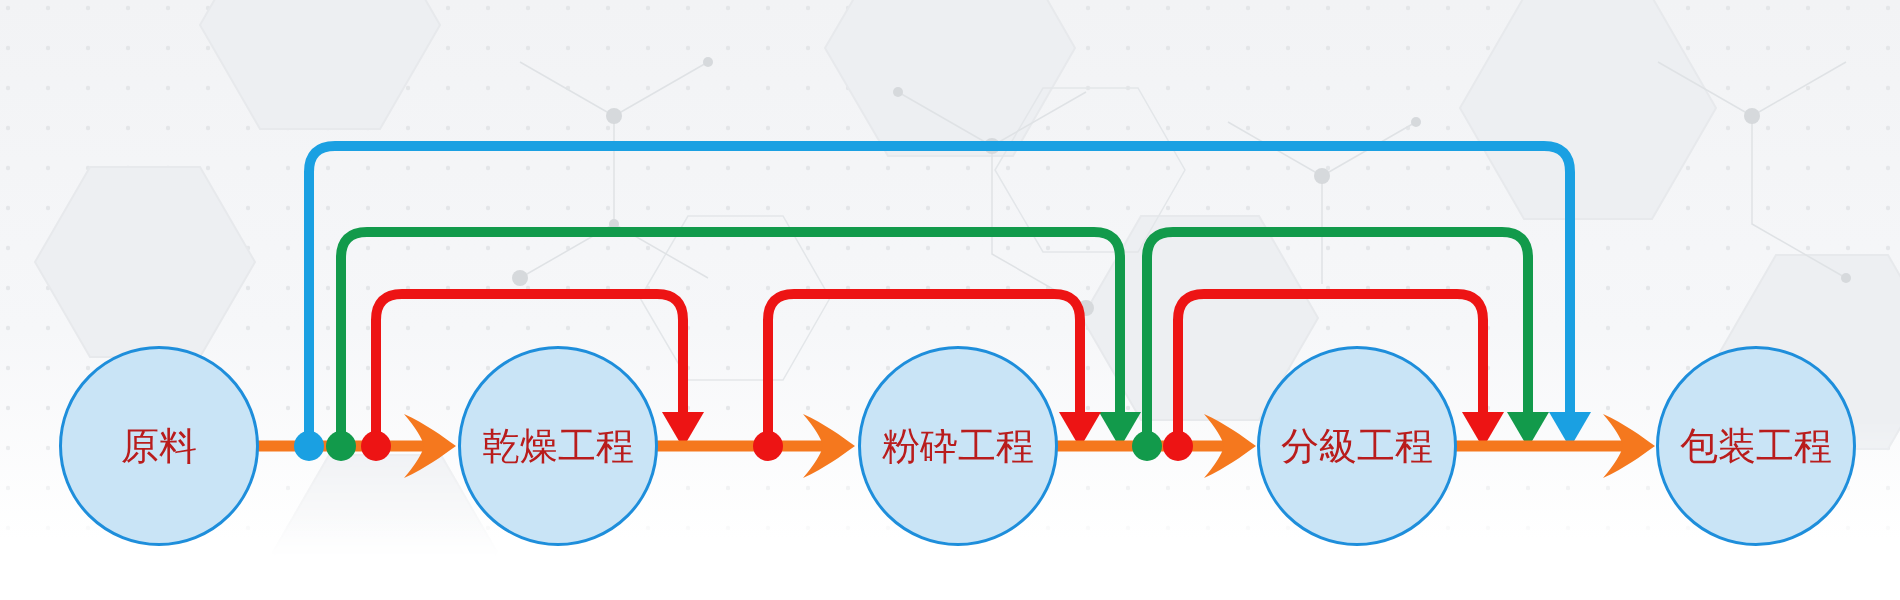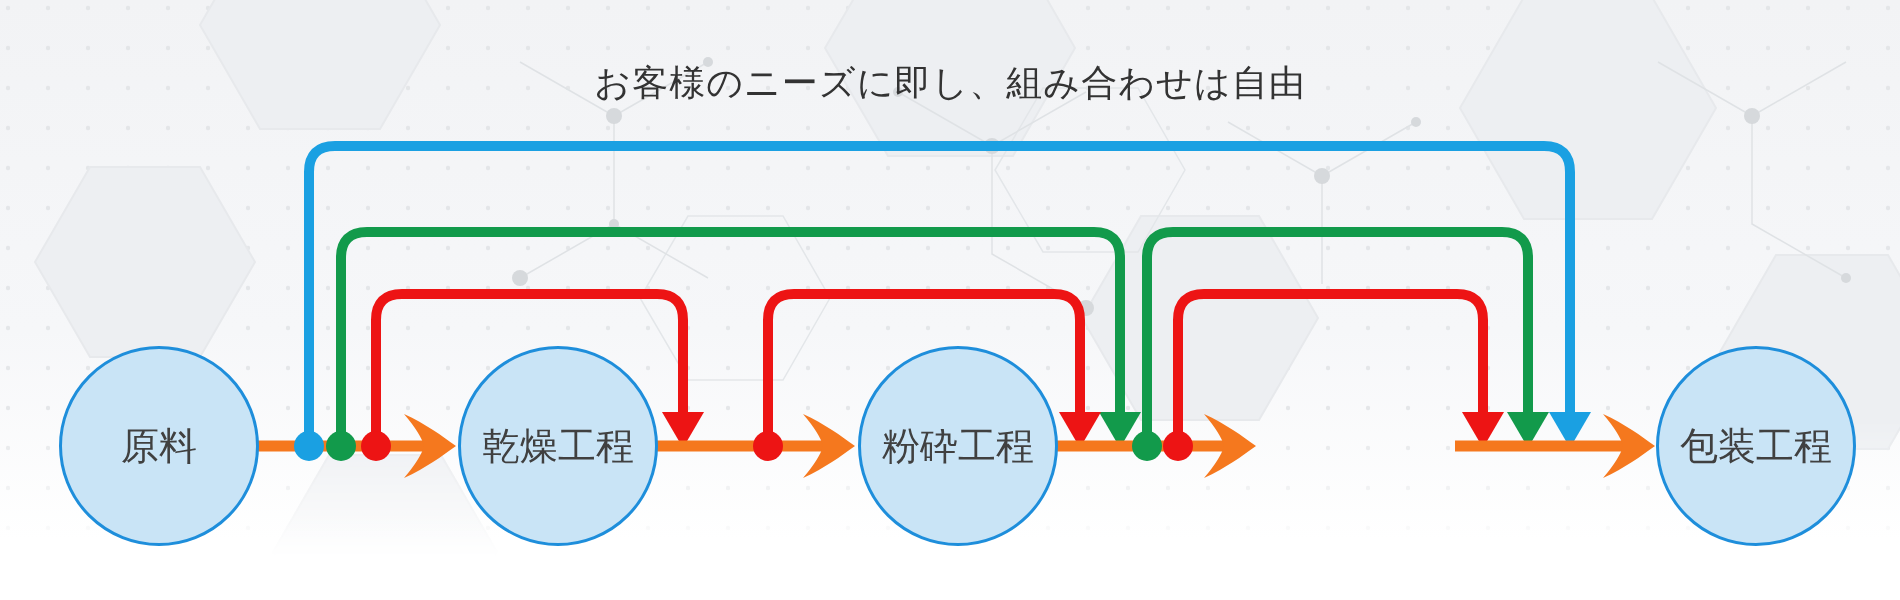--- a/index.html
+++ b/index.html
@@ -11,21 +11,21 @@
   .bg-svg,.flow-svg{position:absolute;left:0;top:0;width:1900px;height:600px;}
   .diagram-title{
     position:absolute;left:0;right:0;top:63px;text-align:center;
     font-size:36px;line-height:1.1;color:var(--text,#333);letter-spacing:1px;
   }
   .node{
     position:absolute;top:346px;width:200px;height:200px;box-sizing:border-box;
     border-radius:50%;border:3px solid var(--circle-border,#1e8edb);
     background:var(--circle-fill,#c9e4f6);
     display:flex;align-items:center;justify-content:center;
-    font-size:38px;color:#404040;white-space:nowrap;
+    font-size:38px;color:#b91c1c;white-space:nowrap;
   }
   .n1{left:59px}.n2{left:458px}.n3{left:858px}.n4{left:1257px}.n5{left:1656px}
   .bypass{fill:none;stroke-width:10;}
   .s-red{stroke:var(--red,#ed1414)}   .f-red{fill:var(--red,#ed1414)}
   .s-green{stroke:var(--green,#129a4b)} .f-green{fill:var(--green,#129a4b)}
   .s-blue{stroke:var(--blue,#1aa0e2)}  .f-blue{fill:var(--blue,#1aa0e2)}
   .trunk{stroke:var(--orange,#f5781e);stroke-width:11;fill:none}
   .f-orange{fill:var(--orange,#f5781e)}
   .hex-soft{fill:#edeff2;stroke:#e7e9ec;stroke-width:2}
   .hex-line{fill:none;stroke:#e3e6e9;stroke-width:1.5}
@@ -73,21 +73,20 @@
       <circle class="mesh-node" cx="520" cy="278" r="8"></circle>
       <circle class="mesh-node" cx="1086" cy="308" r="8"></circle>
       <circle class="mesh-node" cx="708" cy="62" r="5"></circle>
       <circle class="mesh-node" cx="898" cy="92" r="5"></circle>
       <circle class="mesh-node" cx="1416" cy="122" r="5"></circle>
       <circle class="mesh-node" cx="1846" cy="278" r="5"></circle>
       <circle class="mesh-node" cx="614" cy="224" r="5"></circle>
     </g>
   </svg>
 
-  <div class="diagram-title">お客様のニーズに即し、組み合わせは自由</div>
 
   <svg class="flow-svg" viewBox="0 0 1900 600">
 
     <g>
       <path class="bypass s-blue" d="M309 446 L309 172 Q309 146 335 146 L1544 146 Q1570 146 1570 172 L1570 414"></path>
       <polygon class="f-blue" points="1549,412 1591,412 1570,448"></polygon>
     </g>
     <g>
       <path class="bypass s-green" d="M341 446 L341 258 Q341 232 367 232 L1094 232 Q1120 232 1120 258 L1120 414"></path>
       <polygon class="f-green" points="1099,412 1141,412 1120,448"></polygon>
@@ -132,17 +131,20 @@
 
   <div class="node n1">
     <span>原料</span>
   </div>
   <div class="node n3">
     <span>粉砕工程</span>
   </div>
   <div class="node n2">
     <span>乾燥工程</span>
   </div>
+  <div class="node n4">
+    <span>分級工程</span>
+  </div>
   <div class="node n5">
     <span>包装工程</span>
   </div>
 
 </div>
 
 </body></html>

